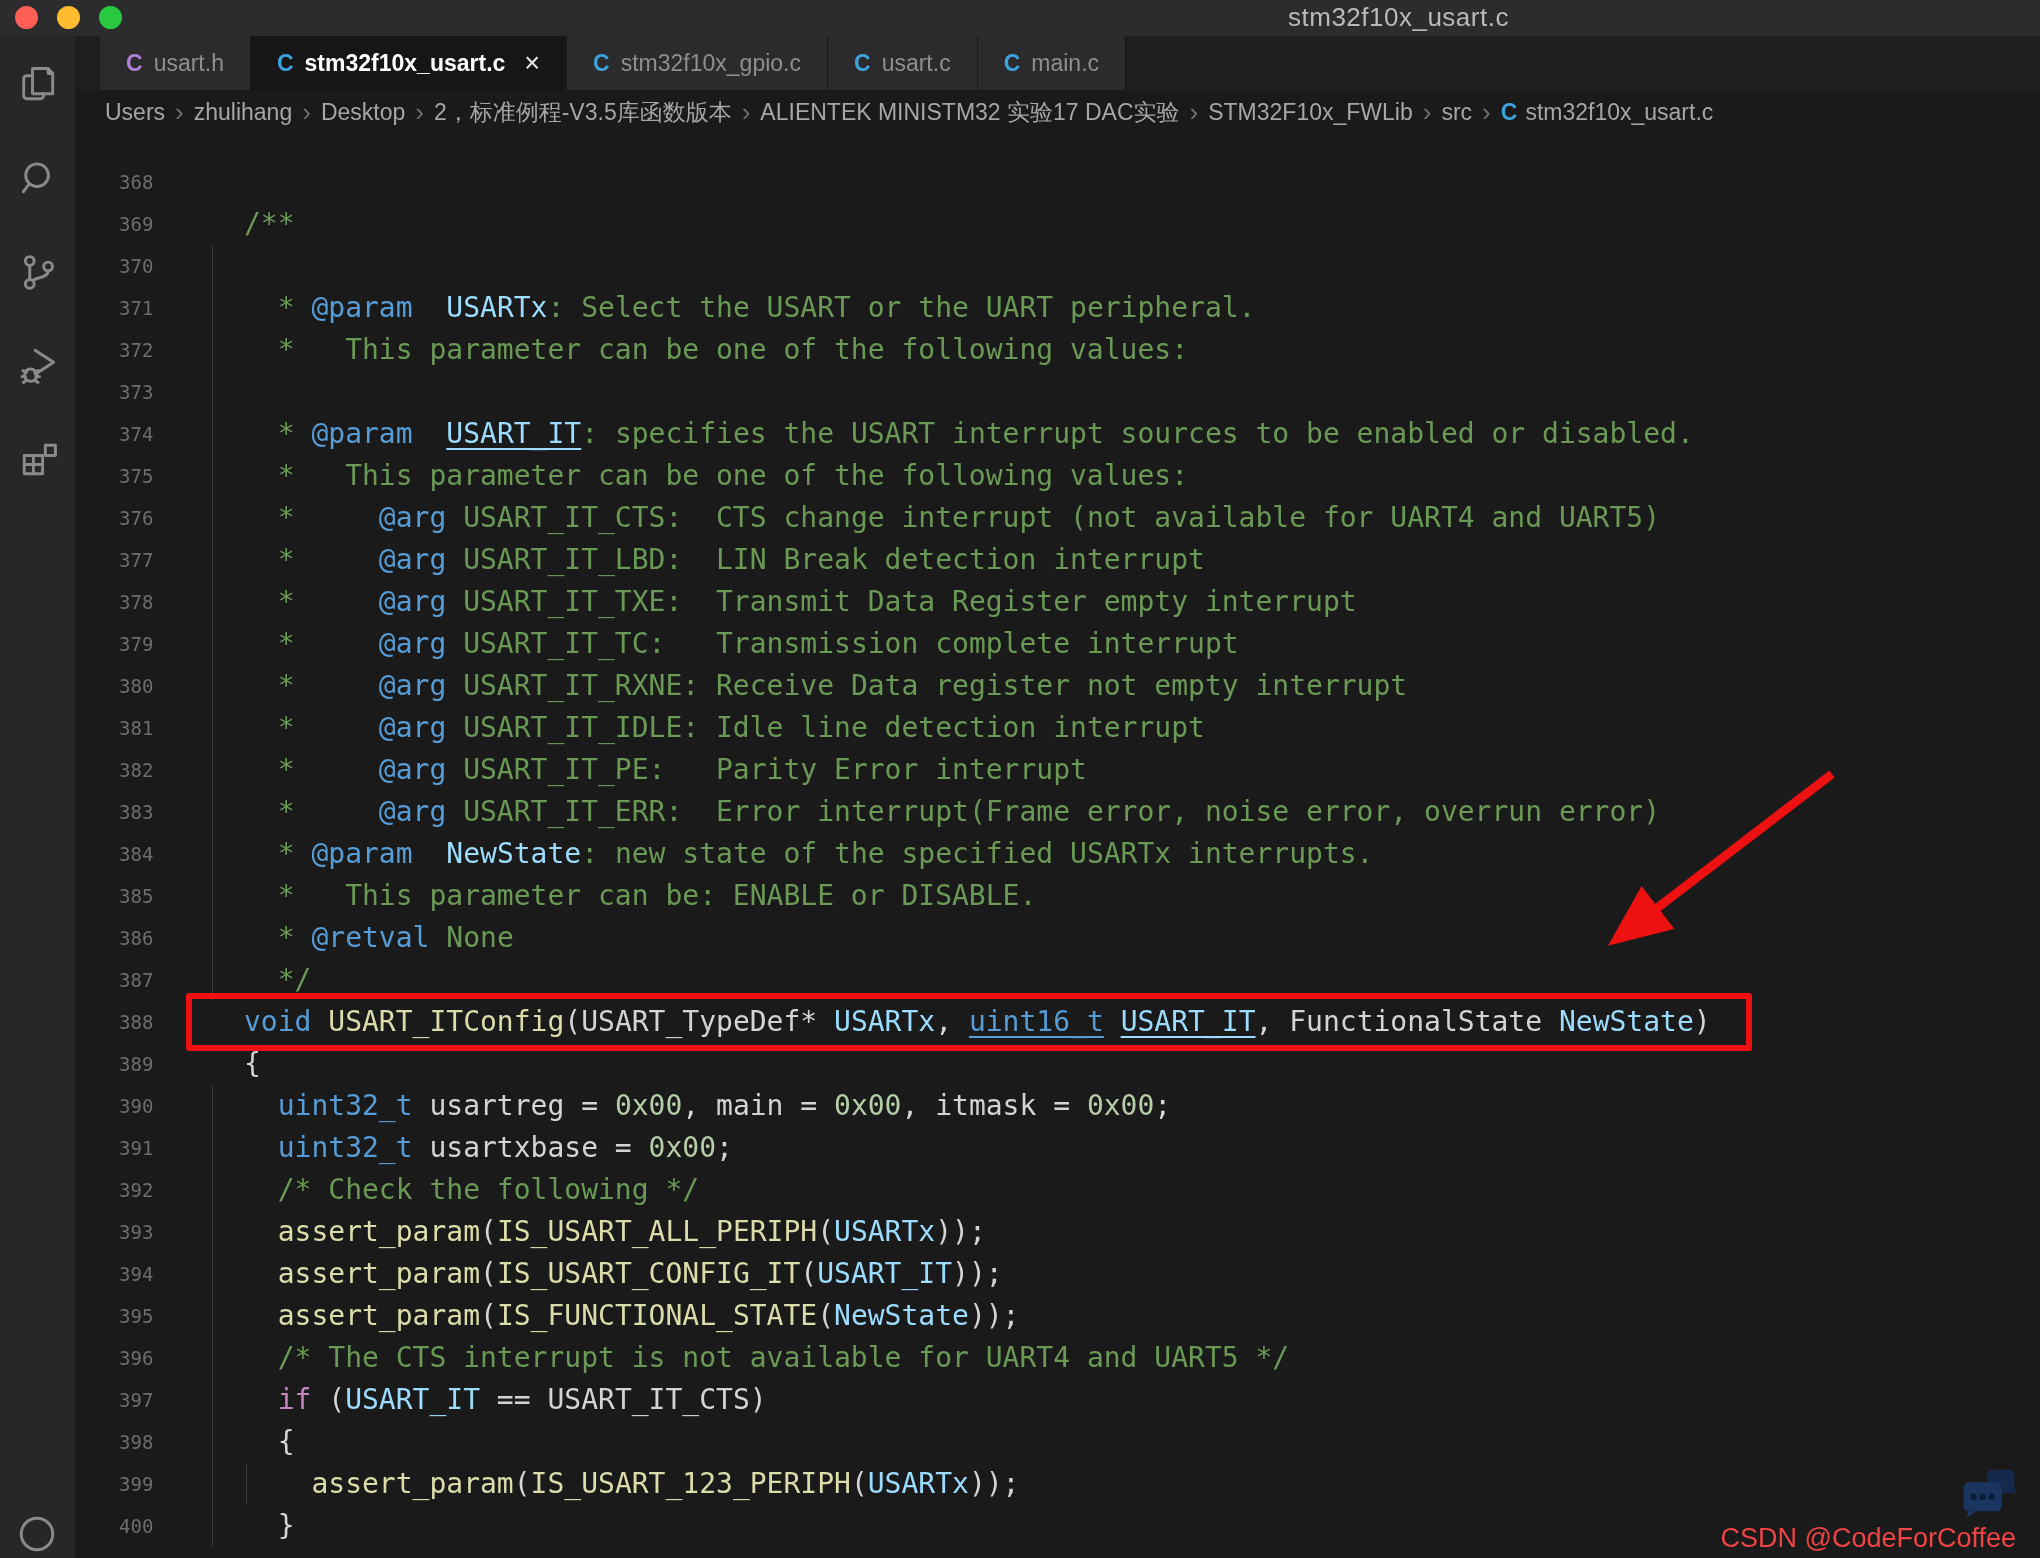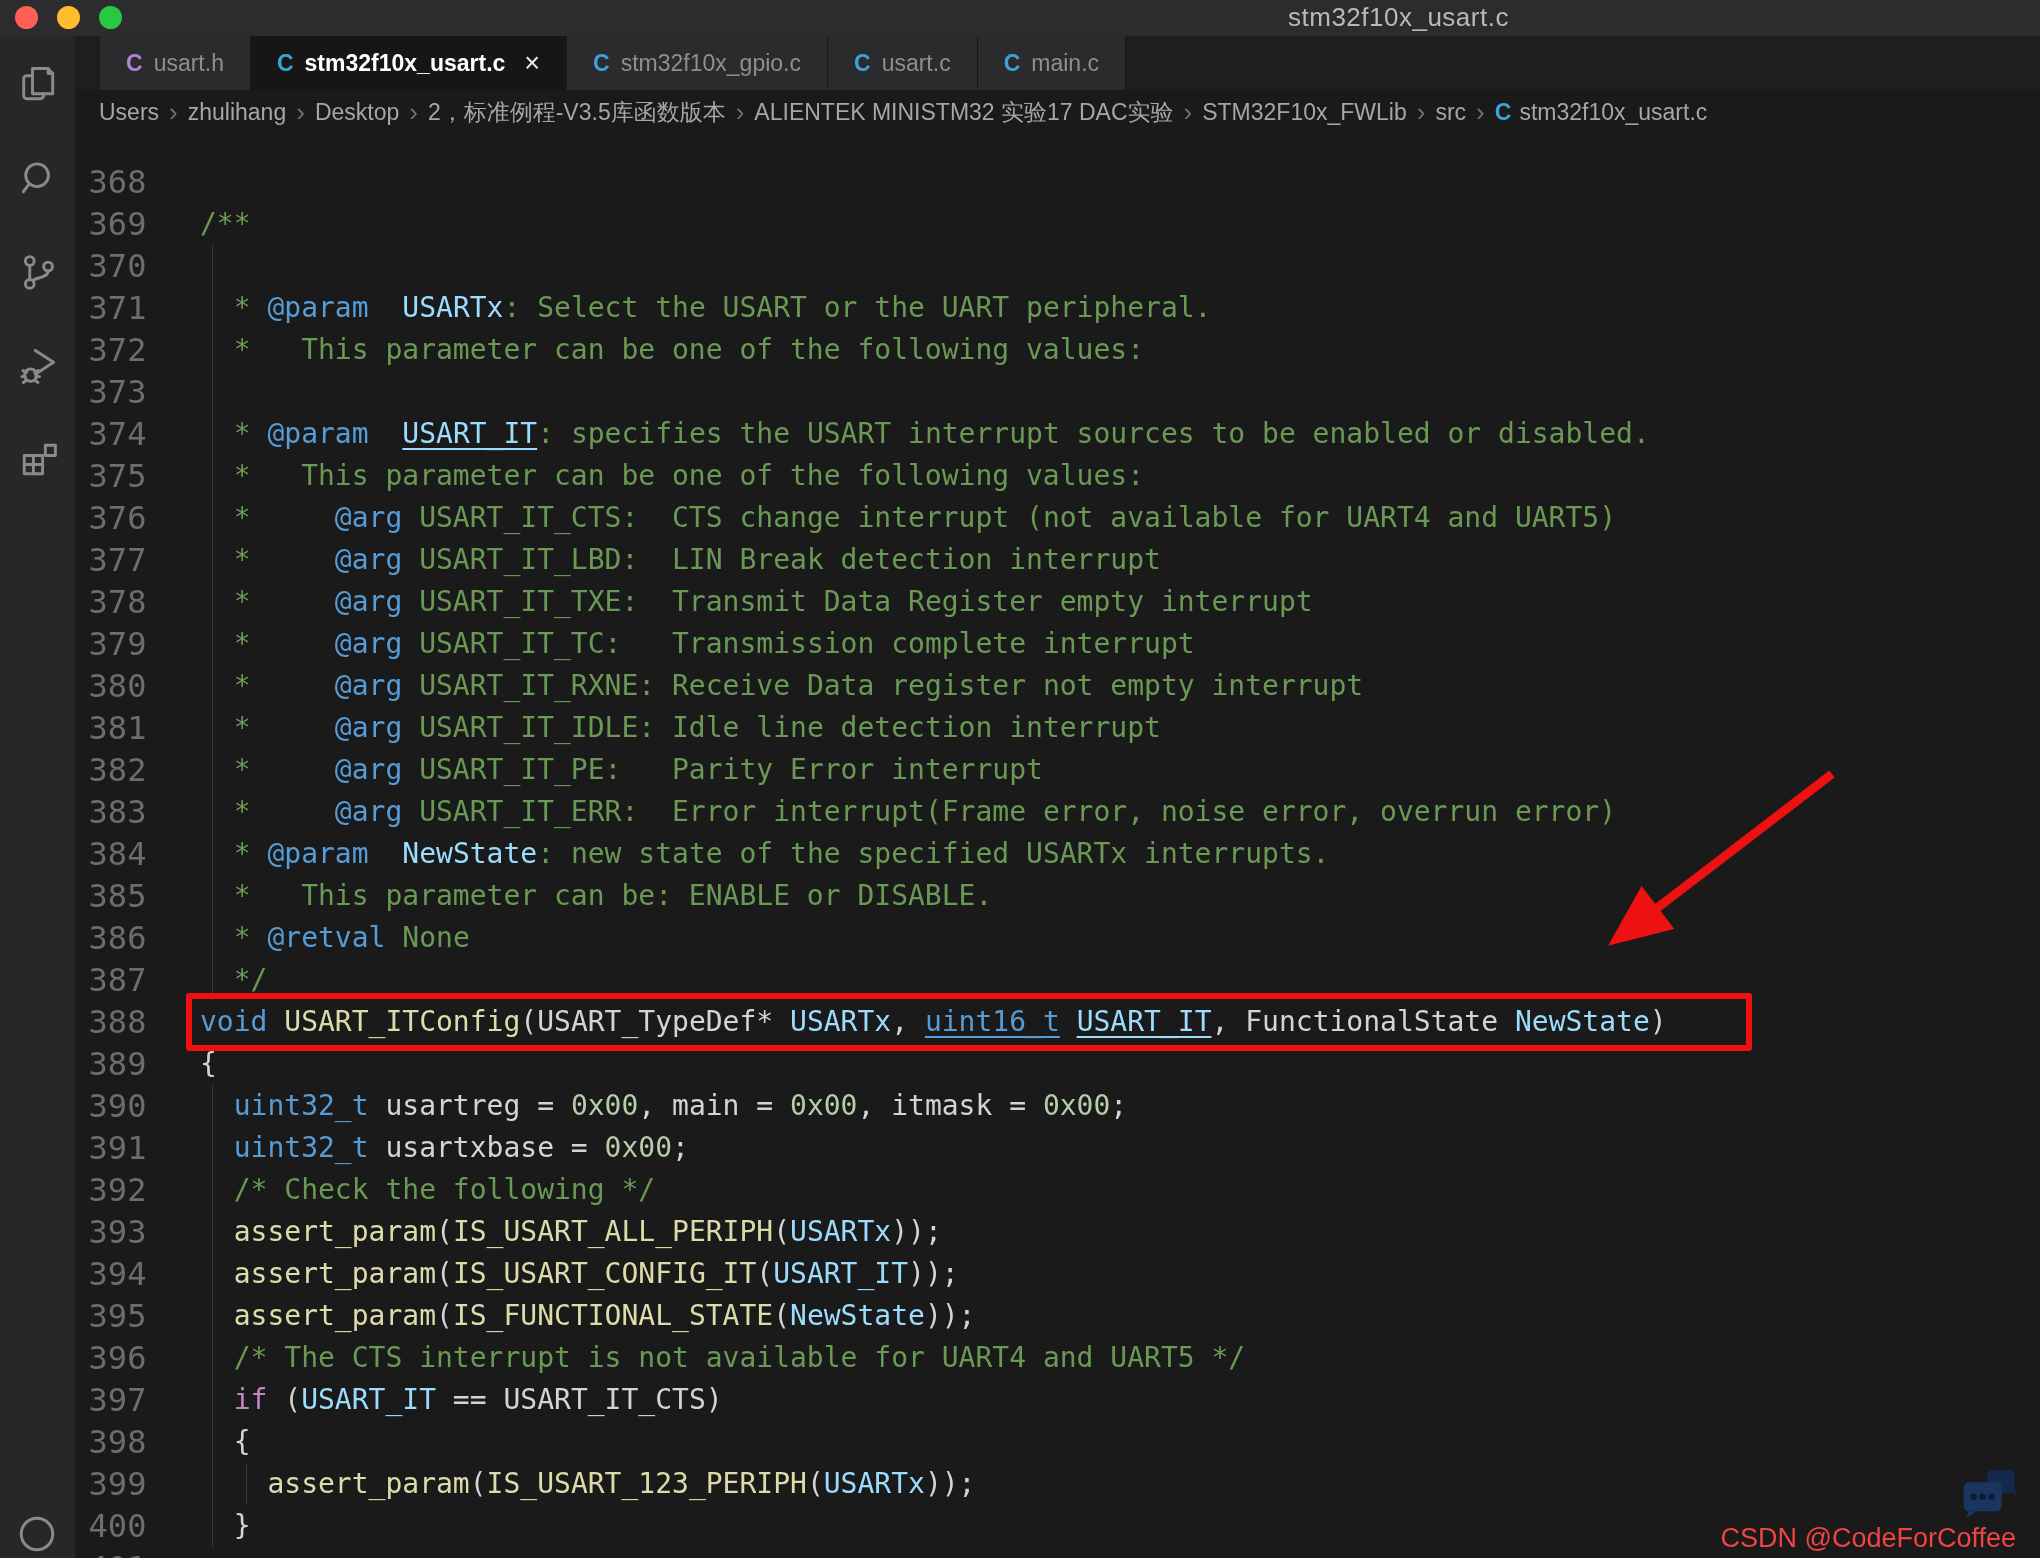--- a/index.html
+++ b/index.html
@@ -22,28 +22,28 @@
   
   .tabbar{position:absolute;left:75px;top:36px;right:0;height:54px;background:#1e1e1f;
     display:flex;align-items:stretch;padding-left:25px;z-index:4;}
   .tab{display:flex;align-items:center;gap:11px;padding:0 26px;background:#2b2b2d;
     color:#8f8f8f;font-size:23px;border-right:1px solid #19191a;white-space:nowrap;cursor:default;}
   .tab.active{background:#161616;color:#ffffff;font-weight:bold;}
   .cicon{font-weight:bold;font-size:23px;font-family:"Liberation Sans",sans-serif;}
   .tclose{margin-left:8px;font-size:27px;font-weight:normal;color:#e8e8e8;line-height:1;}
   
   .breadcrumbs{position:absolute;left:75px;top:90px;right:0;height:45px;background:#1a1a1a;
-    display:flex;align-items:center;padding-left:24px;color:#a6a6a6;font-size:23px;gap:9px;z-index:3;white-space:nowrap;}
+    display:flex;align-items:center;padding-left:30px;color:#a6a6a6;font-size:23px;gap:9px;z-index:3;white-space:nowrap;}
   .bc-sep{color:#707070;font-size:26px;padding:0 1px;}
   .bc-file{display:flex;align-items:center;gap:8px;}
   
   .editor{position:absolute;left:75px;top:135px;right:0;bottom:0;background:#1a1a1a;padding-top:26px;overflow:hidden;z-index:1;}
   .guide{position:absolute;width:1px;background:#3a3a3a;}
   .code-line{display:flex;height:42px;line-height:42px;font-family:"DejaVu Sans Mono",monospace;font-size:28px;}
-  .gutter{width:85px;flex:none;text-align:center;color:var(--c-ln,#6d6d6d);font-size:32px;}
+  .gutter{width:85px;flex:none;text-align:left;color:var(--c-ln,#6d6d6d);font-size:19px;margin-left:44px;}
   .content{margin-left:40px;white-space:pre;color:var(--c-plain,#d4d4d4);}
   .s-com{color:var(--c-com,#6A9955);}
   .s-doc{color:var(--c-doc,#569CD6);}
   .s-kw{color:var(--c-kw,#569CD6);}
   .s-ctrl{color:var(--c-ctrl,#C586C0);}
   .s-fn{color:var(--c-fn,#DCDCAA);}
   .s-param{color:var(--c-param,#9CDCFE);}
   .s-num{color:var(--c-num,#B5CEA8);}
   .s-plain{color:var(--c-plain,#D4D4D4);}
   .s-u{text-decoration:underline;text-decoration-thickness:2px;text-underline-offset:5px;}

